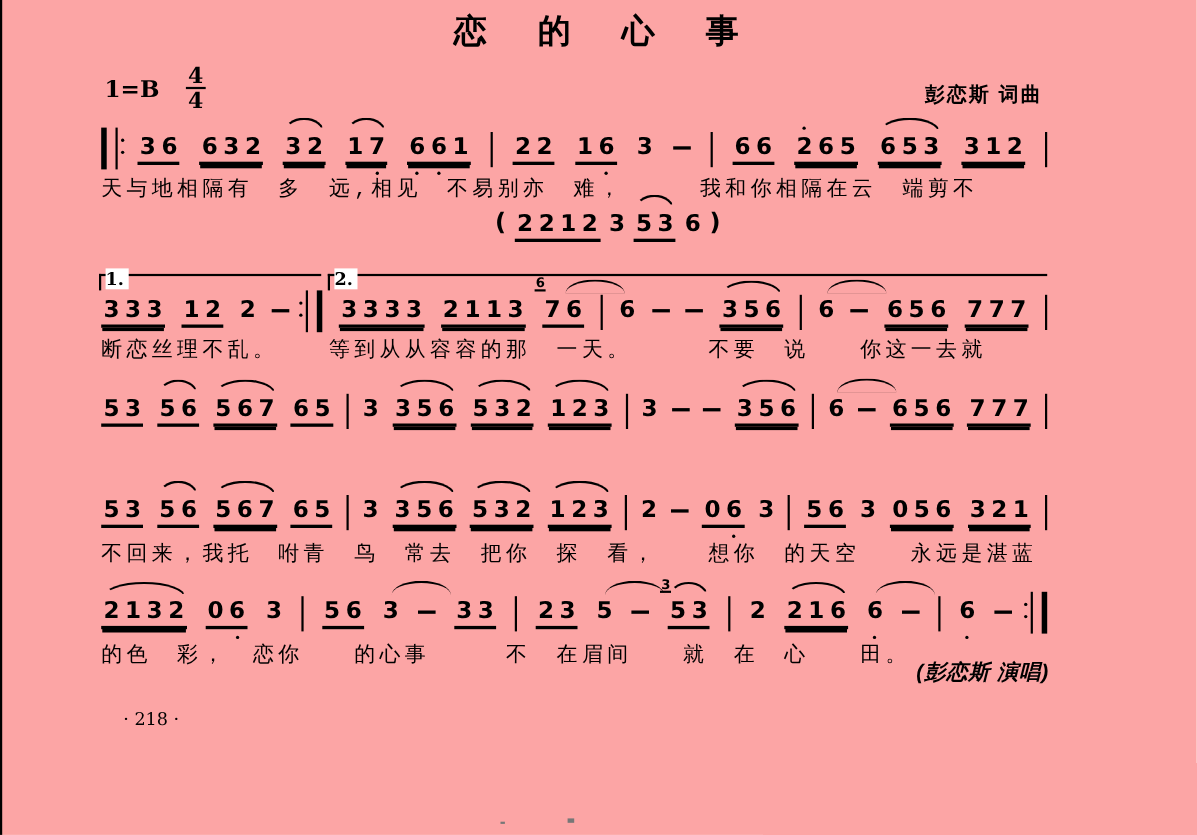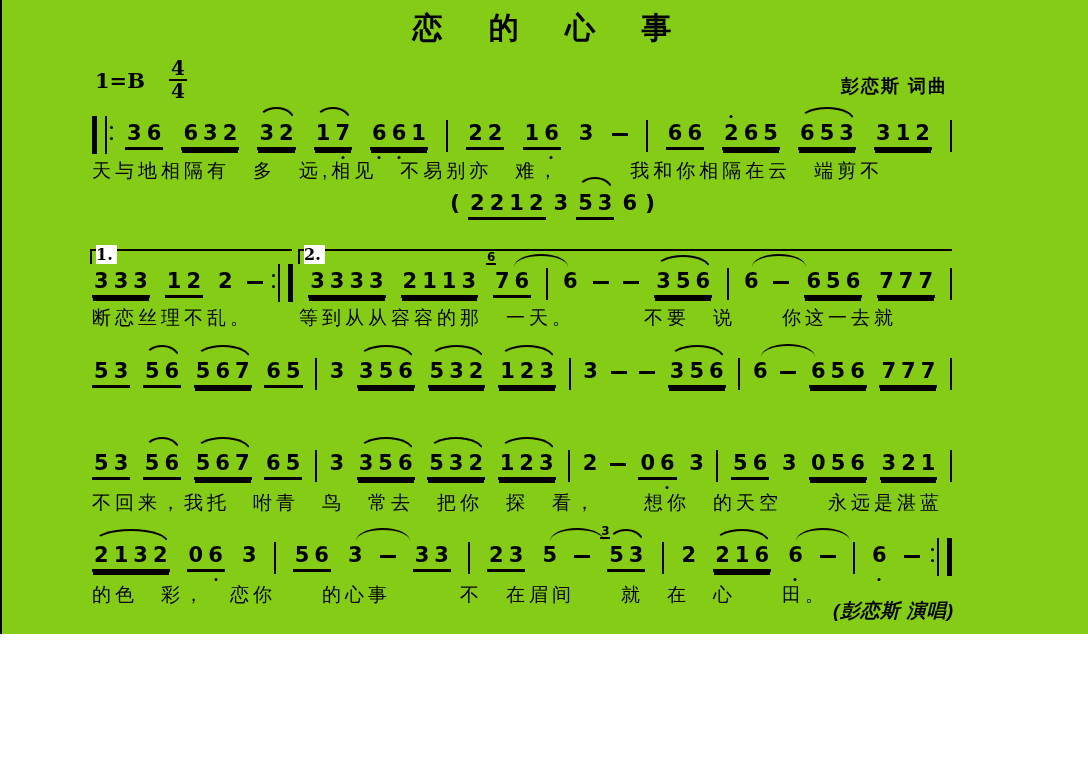--- a/index.html
+++ b/index.html
@@ -1,16 +1,16 @@
 <!DOCTYPE html>
 <html><head>
 <meta charset="utf-8">
 <style>
   html,body{margin:0;padding:0;background:#ffffff;}
-  #page{position:relative;width:1088px;height:634px;background:#84cc16;overflow:hidden;
+  #page{position:relative;width:1088px;height:759px;background:#fca5a5;overflow:hidden;
         font-family:"Liberation Sans",sans-serif;color:#000;}
   #left-edge{position:absolute;left:0;top:0;width:2px;height:759px;background:#000;}
   .title{position:absolute;left:0;top:8px;width:100%;text-align:center;
          font-size:30px;font-weight:bold;letter-spacing:4px;word-spacing:30px;}
   .keyrow{position:absolute;left:95px;top:58px;font-size:21px;font-weight:bold;
           font-family:"DejaVu Serif",serif;display:flex;align-items:center;gap:24px;}
   .meter{display:inline-flex;flex-direction:column;align-items:center;line-height:1.05;
          font-family:"DejaVu Serif",serif;font-weight:bold;font-size:20px;}
   .meter .num{padding:0 2px;}
   .meter .den{border-top:2px solid #000;padding:0 2px;}
@@ -42,21 +42,21 @@
   .dash{width:16px;height:3px;background:#000;margin-top:13px;}
   .rb{position:relative;width:8px;height:38px;border-left:5px solid #000;border-right:2px solid #000;margin-top:-4px;}
   .rb::after{content:'';position:absolute;right:-8px;top:10px;width:3px;height:3px;
       border-radius:50%;background:#000;box-shadow:0 11px 0 #000;}
   .re{position:relative;width:8px;height:38px;border-right:5px solid #000;border-left:2px solid #000;margin-top:-4px;}
   .re::before{content:'';position:absolute;left:-8px;top:10px;width:3px;height:3px;
       border-radius:50%;background:#000;box-shadow:0 11px 0 #000;}
   .ptxt{font-family:"DejaVu Sans",sans-serif;font-weight:bold;font-size:22px;line-height:26px;}
 
   .lyr{position:absolute;left:92px;width:920px;font-size:19px;letter-spacing:4px;
-       white-space:nowrap;font-family:Liberation Sans, sans-serif;}
+       white-space:nowrap;font-family:Liberation Mono, monospace;}
   .volta{position:absolute;height:13px;border-top:2px solid #000;border-left:2px solid #000;}
   .volta .vl{position:relative;top:-5px;left:4px;font-size:16px;font-weight:bold;
        font-family:"DejaVu Serif",serif;background:#fff;padding:0 4px 0 0;line-height:1;}
   .speck{position:absolute;background:#777;}
 </style>
 </head>
 <body>
 
 <div id="page">
   <div id="left-edge"></div>

